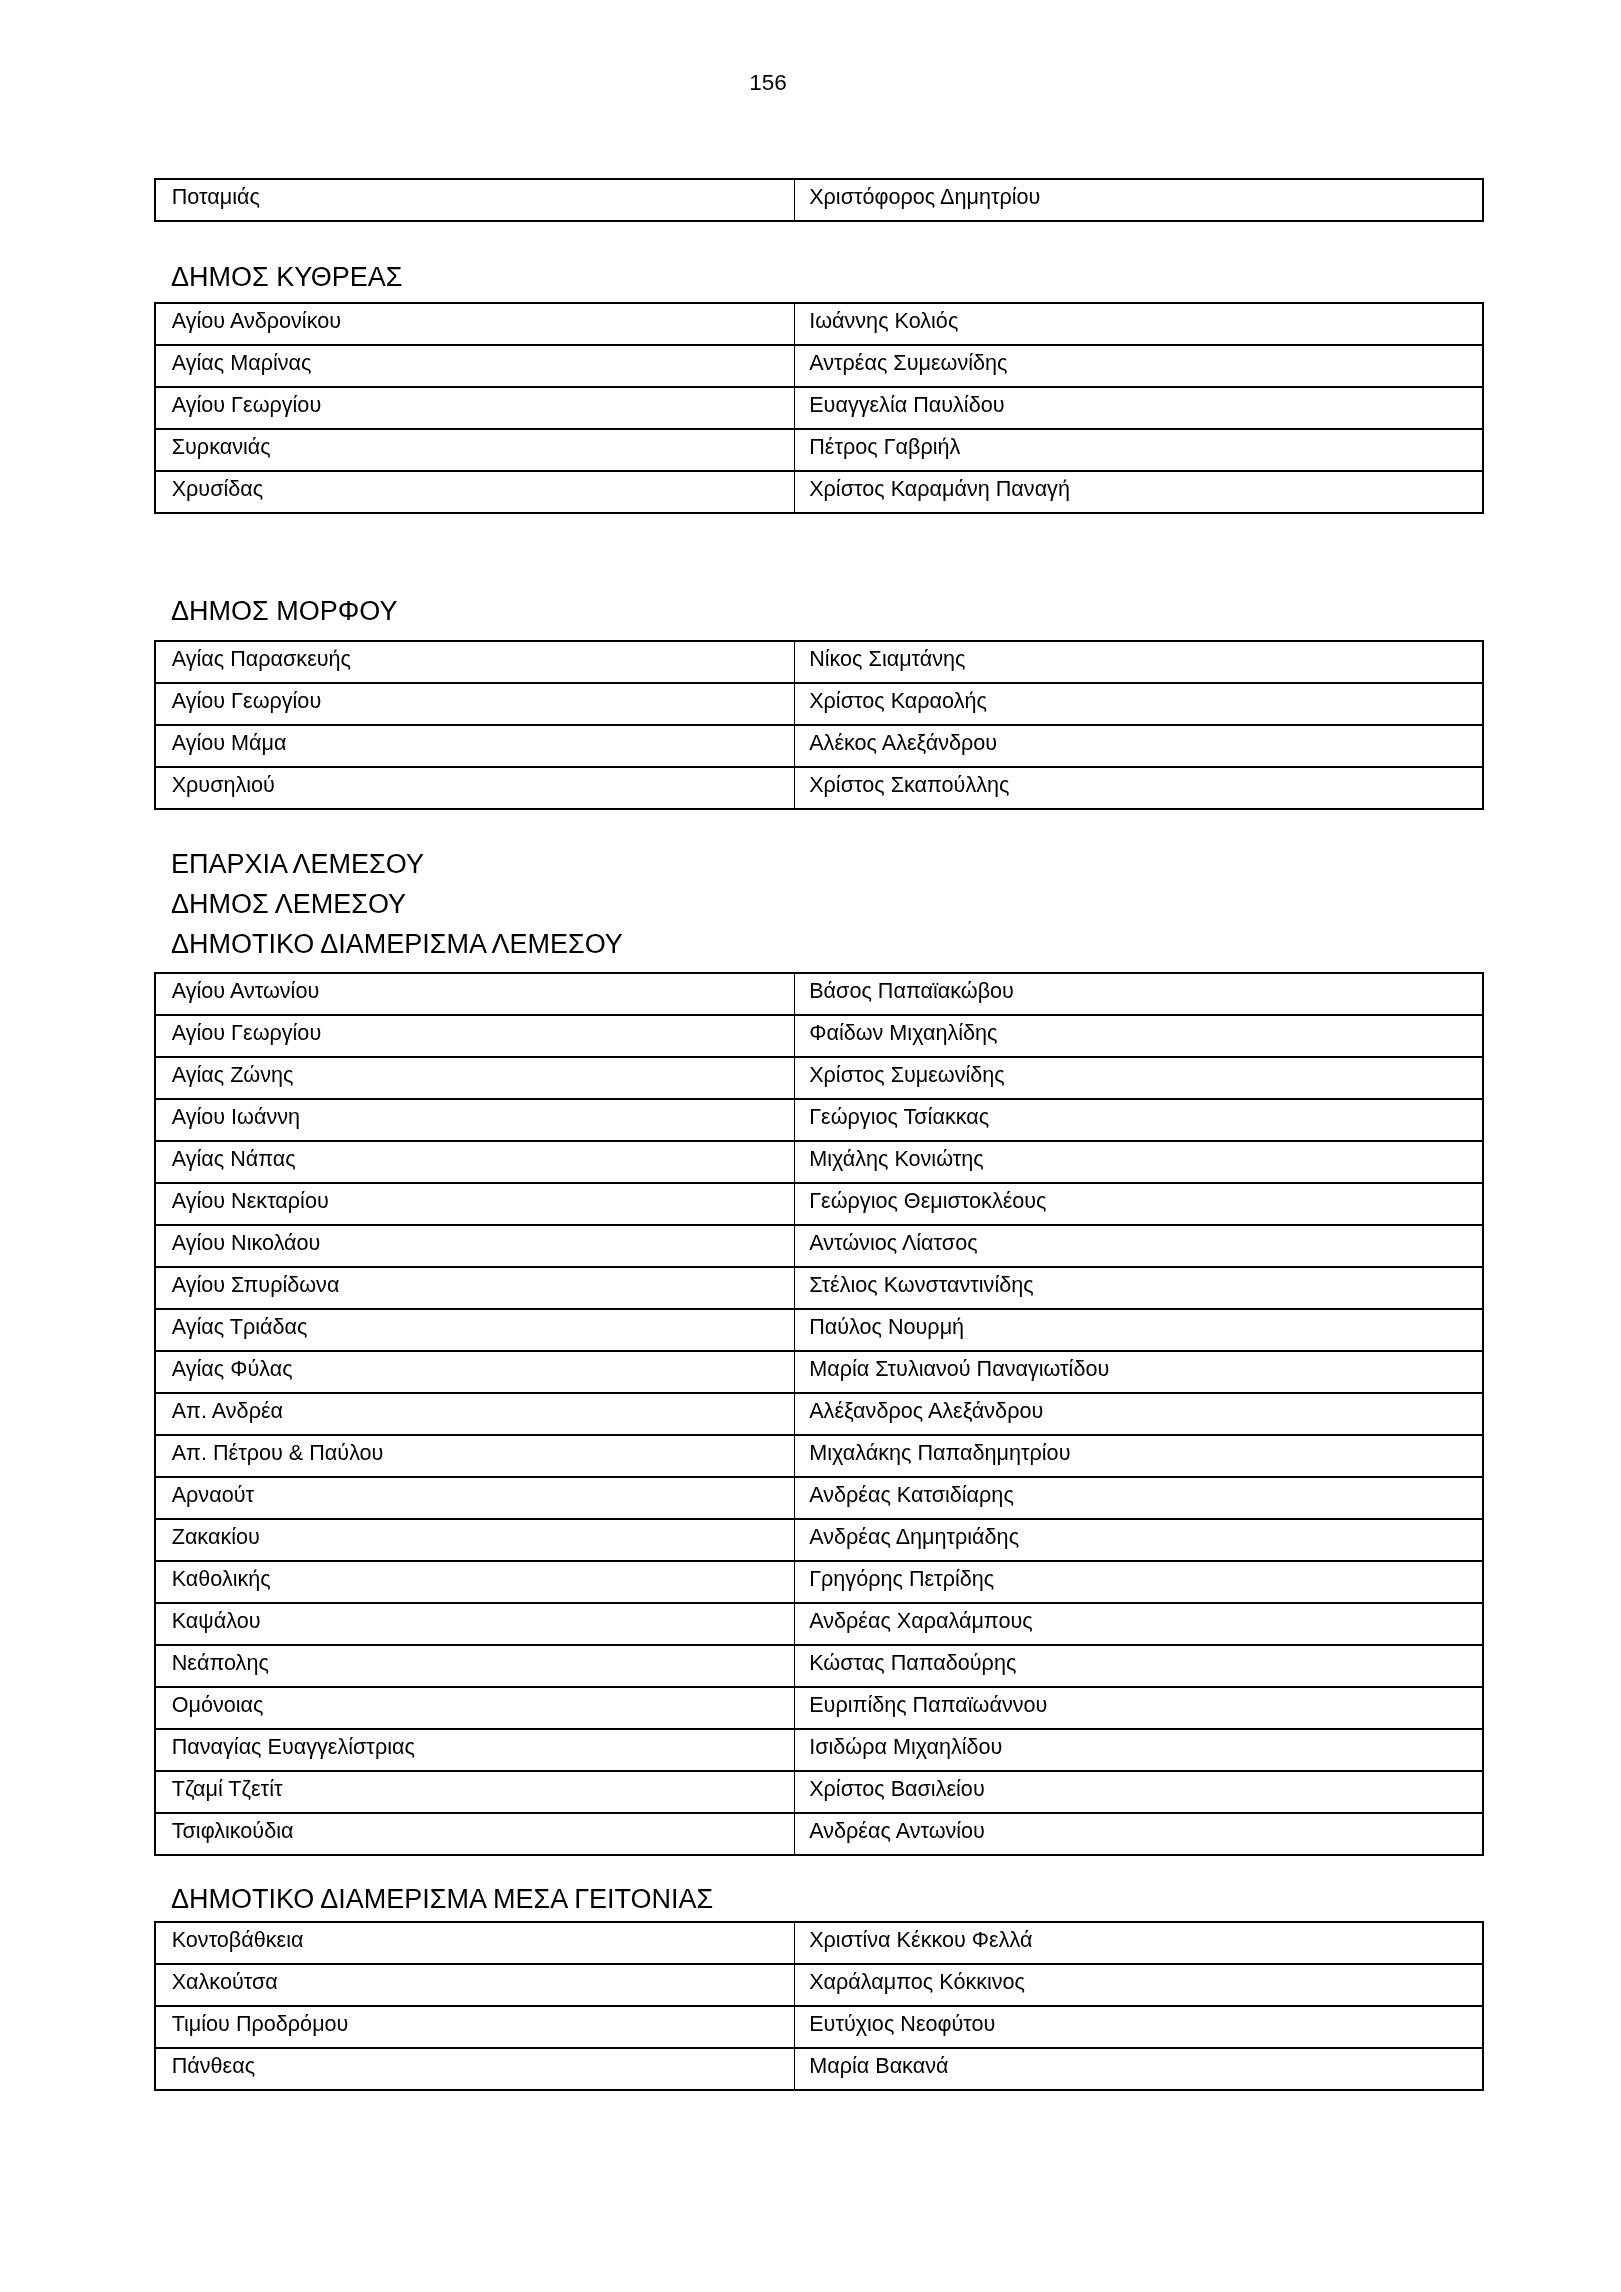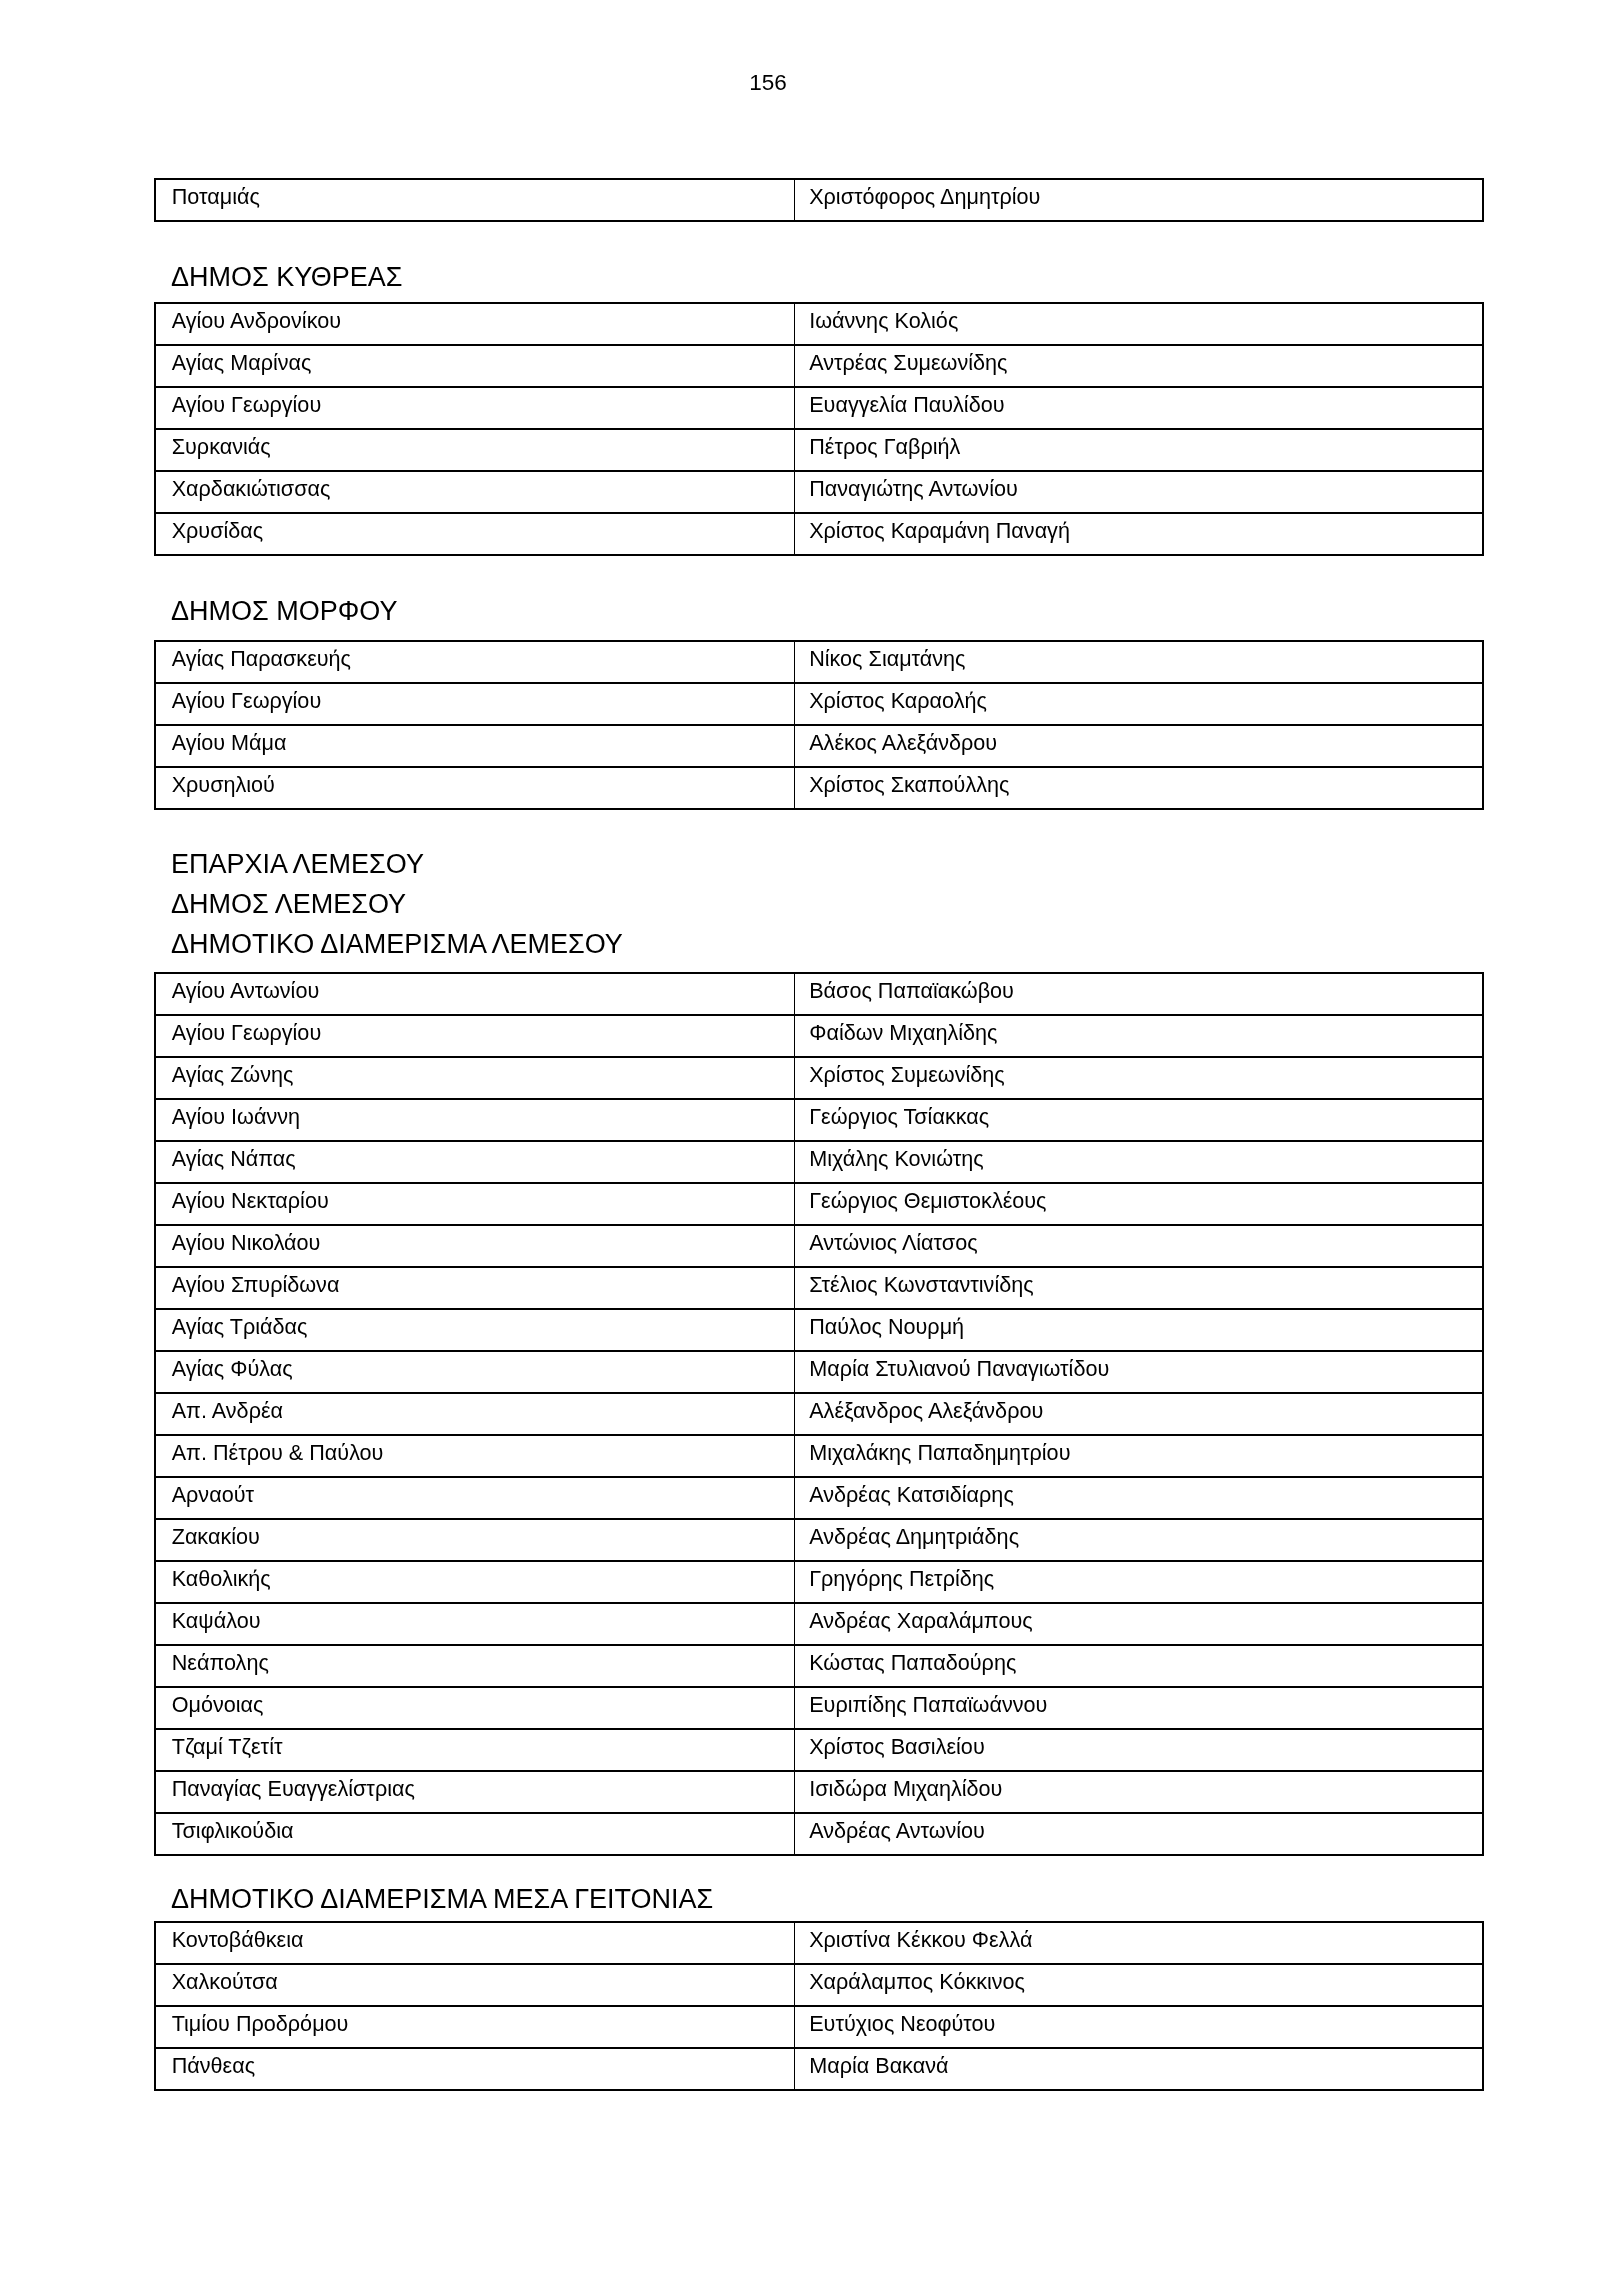--- a/index.html
+++ b/index.html
@@ -57,24 +57,20 @@
       </tr>
       <tr>
         <td class="col-a">Αγίου Γεωργίου</td>
         <td class="col-b">Ευαγγελία Παυλίδου</td>
       </tr>
       <tr>
         <td class="col-a">Συρκανιάς</td>
         <td class="col-b">Πέτρος Γαβριήλ</td>
       </tr>
       <tr>
-        <td class="col-a">Χαρδακιώτισσας</td>
-        <td class="col-b">Παναγιώτης Αντωνίου</td>
-      </tr>
-      <tr>
         <td class="col-a">Χρυσίδας</td>
         <td class="col-b">Χρίστος Καραμάνη Παναγή</td>
       </tr>
     </tbody>
   </table>
 
 <div class="heading" style="top:599px;">ΔΗΜΟΣ ΜΟΡΦΟΥ</div>
 <table class="entries" style="top:640px;padding-left:8px;">
     <tbody>
       <tr>
@@ -167,28 +163,28 @@
       </tr>
       <tr>
         <td class="col-a">Νεάπολης</td>
         <td class="col-b">Κώστας Παπαδούρης</td>
       </tr>
       <tr>
         <td class="col-a">Ομόνοιας</td>
         <td class="col-b">Ευριπίδης Παπαϊωάννου</td>
       </tr>
       <tr>
+        <td class="col-a">Παναγίας Ευαγγελίστριας</td>
+        <td class="col-b">Ισιδώρα Μιχαηλίδου</td>
+      </tr>
+      <tr>
         <td class="col-a">Τζαμί Τζετίτ</td>
         <td class="col-b">Χρίστος Βασιλείου</td>
       </tr>
       <tr>
-        <td class="col-a">Παναγίας Ευαγγελίστριας</td>
-        <td class="col-b">Ισιδώρα Μιχαηλίδου</td>
-      </tr>
-      <tr>
         <td class="col-a">Τσιφλικούδια</td>
         <td class="col-b">Ανδρέας Αντωνίου</td>
       </tr>
     </tbody>
   </table>
 
 <div class="heading" style="top:1887px;">ΔΗΜΟΤΙΚΟ ΔΙΑΜΕΡΙΣΜΑ ΜΕΣΑ ΓΕΙΤΟΝΙΑΣ</div>
 <table class="entries" style="top:1921px;">
     <tbody>
       <tr>

